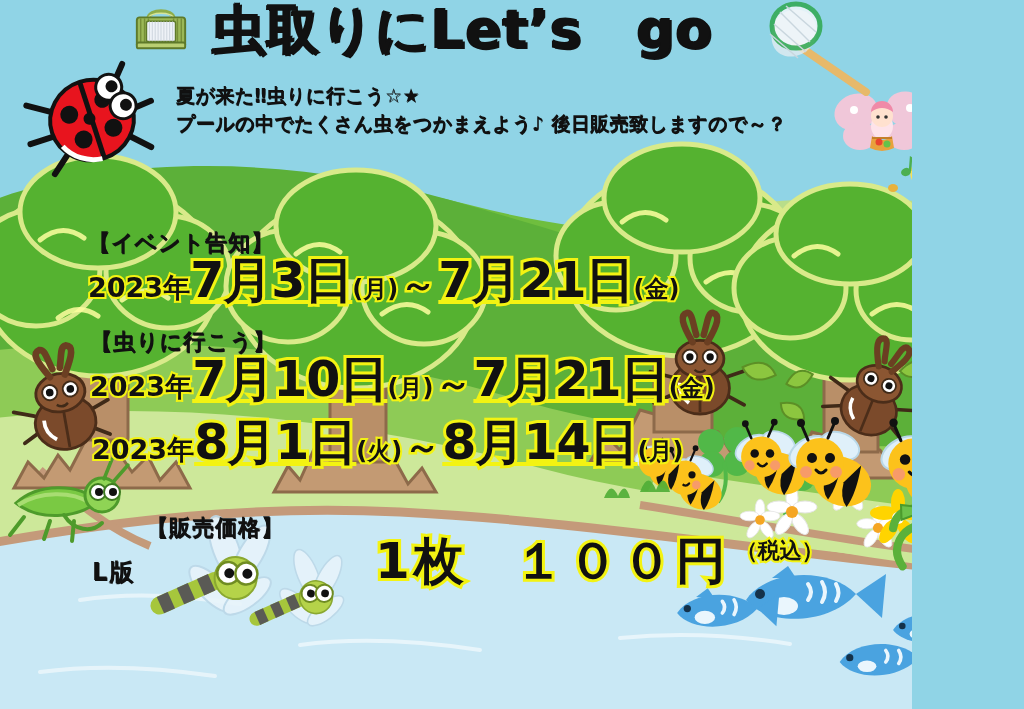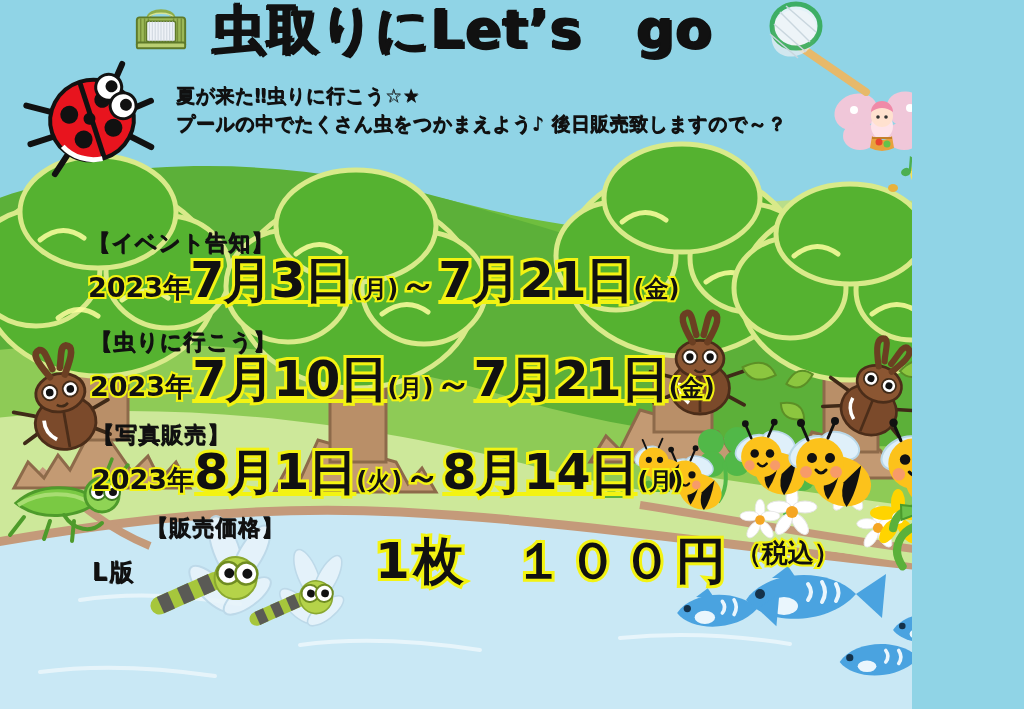--- a/index.html
+++ b/index.html
@@ -63,21 +63,21 @@
     position:absolute;left:92px;top:556px;
     font-size:24px;font-weight:700;color:#111;letter-spacing:2px;
     text-shadow:0.7px 0.7px 0 #111;
   }
   .price-line{position:absolute;left:375px;top:536px;display:flex;align-items:flex-start;white-space:nowrap;}
   .price-big{
     font-size:50px;font-weight:700;color:#111;letter-spacing:4px;line-height:1;
     -webkit-text-stroke:6px #f3f312;paint-order:stroke fill;
   }
   .price-tax{
-    font-size:26px;font-weight:700;color:#111;margin-left:6px;
+    font-size:22px;font-weight:700;color:#111;margin-left:6px;
     -webkit-text-stroke:4px #f3f312;paint-order:stroke fill;
   }
 
   .footnote{
     position:absolute;left:96px;top:613px;width:830px;
     font-size:22.5px;font-weight:700;color:#111;line-height:1.45;
     letter-spacing:0.3px;white-space:nowrap;
     text-shadow:0.7px 0.7px 0 #111;
   }
   .footnote .l2{padding-left:34px;}
@@ -740,21 +740,20 @@
       <span class="yr">2023年</span>
       <span class="big">7月10日</span>
       <span class="dow">(月)</span>
       <span class="tilde">～</span>
       <span class="big">7月21日</span>
       <span class="dow">(金)</span>
     </div>
   </div>
 
   <div class="section" style="left:92px;top:420px;">
-    <div class="sec-label">【写真販売】</div>
     <div class="date-line">
       <span class="yr">2023年</span>
       <span class="big">8月1日</span>
       <span class="dow">(火)</span>
       <span class="tilde">～</span>
       <span class="big">8月14日</span>
       <span class="dow">(月)</span>
     </div>
   </div>
 

